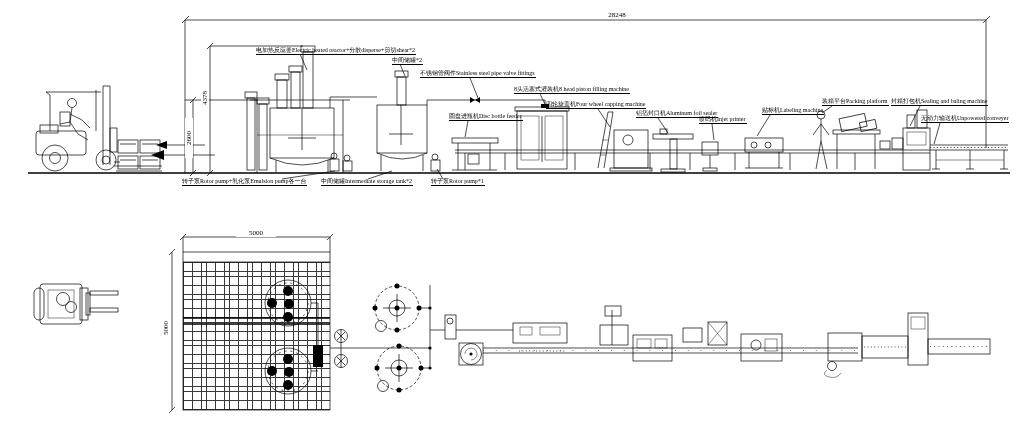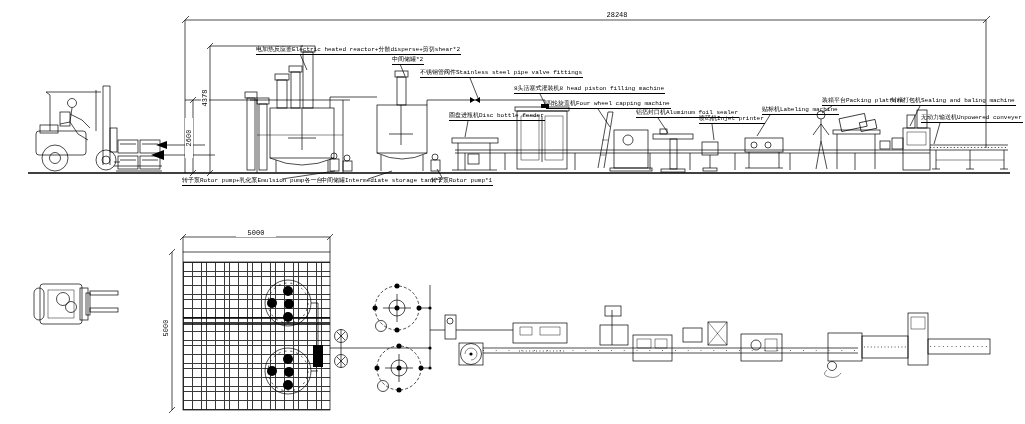--- a/index.html
+++ b/index.html
@@ -1,20 +1,20 @@
 <!DOCTYPE html>
 <html><head>
 <meta charset="utf-8">
 <style>
   html,body{margin:0;padding:0;background:#ffffff;}
   #canvas{
     position:relative;
     width:1025px;height:424px;
     background:#ffffff;
-    font-family:Liberation Mono, monospace;
+    font-family:Liberation Serif, serif;
     overflow:hidden;
   }
   #lineart{position:absolute;left:0;top:0;}
   .callout{
     position:absolute;
     font-size:6px;
     line-height:1.15;
     color:#000;
     white-space:nowrap;
     border-bottom:1px solid #000;

